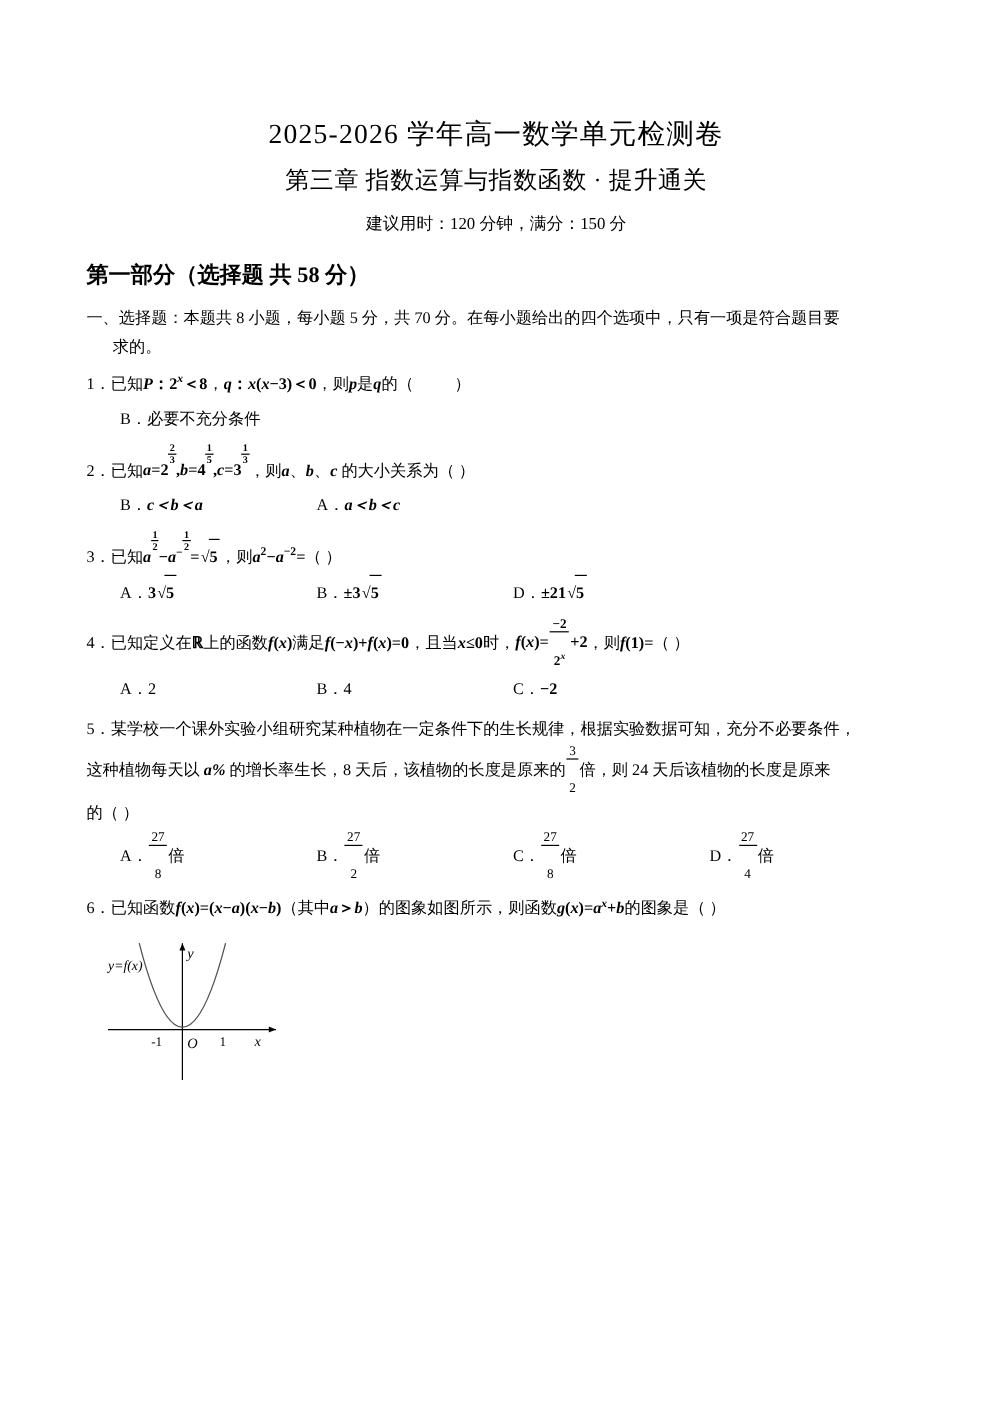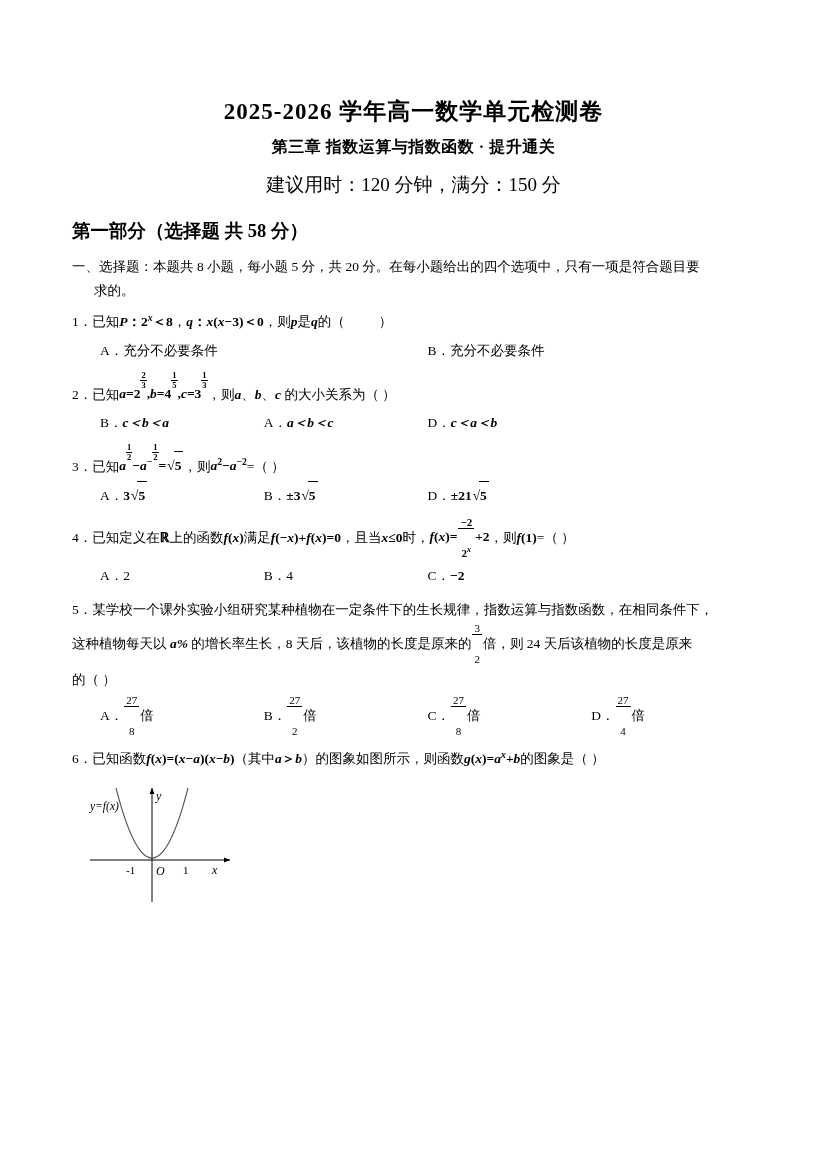--- a/index.html
+++ b/index.html
@@ -24,35 +24,35 @@
   }
   .content {
     position: absolute;
     left: 72px;
     top: 96px;
     width: 683px;
   }
   .title-1 {
     text-align: center;
     font-family: "Liberation Serif", serif;
-    font-weight: bold;
+    font-weight: normal;
     font-size: 23px;
     letter-spacing: 1px;
     margin: 0 0 10px 0;
   }
   .title-2 {
     text-align: center;
-    font-weight: bold;
-    font-size: 16px;
+    font-weight: normal;
+    font-size: 20px;
     letter-spacing: 0.5px;
     margin: 0 0 14px 0;
   }
   .subtitle {
     text-align: center;
-    font-size: 19px;
+    font-size: 14px;
     margin: 0 0 20px 0;
   }
   .part-title {
     text-align: left;
     font-weight: bold;
     font-size: 18.5px;
     margin: 0 0 12px 0;
   }
   .section-intro {
     font-size: 13.5px;
@@ -166,42 +166,40 @@
 <div class="page">
   <div class="content">
 
     <div class="title-1">2025-2026 学年高一数学单元检测卷</div>
     <div class="title-2">第三章  指数运算与指数函数 · 提升通关</div>
     <div class="subtitle">建议用时：120 分钟，满分：150 分</div>
 
     <div class="part-title">第一部分（选择题 共 58 分）</div>
 
     <div class="section-intro">
-      <span>一、选择题：本题共 8 小题，每小题 5 分，共 20 分。在每小题给出的四个选项中，只有一项是符合题目要</span><br>
+      <span>一、选择题：本题共 8 小题，每小题 5 分，共 70 分。在每小题给出的四个选项中，只有一项是符合题目要</span><br>
       <span class="ind"></span><span>求的。</span>
     </div>
 
     <div class="q">
       <div class="q-stem">
         <span>1．</span><span>已知</span><span class="mb"><span class="mi">P</span>：2<sup class="mi">x</sup>＜8</span>，<span class="mb"><span class="mi">q</span>：<span class="mi">x</span>(<span class="mi">x</span>−3)＜0</span>，则<span class="mb mi">p</span>是<span class="mb mi">q</span>的（<span class="blank"></span>）
       </div>
       <div class="opts two-col">
-        <div class="opt"><span>A．</span><span>充分不必要条件</span></div>
-        <div class="opt"><span>B．</span><span>充分不必要条件</span></div>
+        <div class="opt"><span>B．</span><span>必要不充分条件</span></div>
       </div>
     </div>
 
     <div class="q">
       <div class="q-stem">
         <span>2．</span><span>已知</span><span class="mb"><span class="mi">a</span>=2<sup><span class="frac-sup"><span class="num">2</span><span class="den">3</span></span></sup>,<span class="mi">b</span>=4<sup><span class="frac-sup"><span class="num">1</span><span class="den">5</span></span></sup>,<span class="mi">c</span>=3<sup><span class="frac-sup"><span class="num">1</span><span class="den">3</span></span></sup></span>，则<span class="mb mi">a</span>、<span class="mb mi">b</span>、<span class="mb mi">c</span> 的大小关系为（    ）
       </div>
       <div class="opts four-col">
         <div class="opt"><span>B．</span><span class="mb mi">c＜b＜a</span></div>
         <div class="opt"><span>A．</span><span class="mb mi">a＜b＜c</span></div>
-        <div class="opt"><span>D．</span><span class="mb mi">c＜a＜b</span></div>
       </div>
     </div>
 
     <div class="q">
       <div class="q-stem">
         <span>3．</span><span>已知</span><span class="mb"><span class="mi">a</span><sup><span class="frac-sup"><span class="num">1</span><span class="den">2</span></span></sup>−<span class="mi">a</span><sup>−<span class="frac-sup"><span class="num">1</span><span class="den">2</span></span></sup>=<span class="sqrt"><span class="rad">√</span><span class="body">5</span></span></span>，则<span class="mb"><span class="mi">a</span><sup>2</sup>−<span class="mi">a</span><sup>−2</sup></span>=（    ）
       </div>
       <div class="opts four-col">
         <div class="opt"><span>A．</span><span class="mb">3<span class="sqrt"><span class="rad">√</span><span class="body">5</span></span></span></div>
         <div class="opt"><span>B．</span><span class="mb">±3<span class="sqrt"><span class="rad">√</span><span class="body">5</span></span></span></div>
@@ -215,21 +213,21 @@
       </div>
       <div class="opts four-col">
         <div class="opt"><span>A．</span><span>2</span></div>
         <div class="opt"><span>B．</span><span>4</span></div>
         <div class="opt"><span>C．</span><span class="mb">−2</span></div>
       </div>
     </div>
 
     <div class="q">
       <div class="q-body">
-        <span>5．</span><span>某学校一个课外实验小组研究某种植物在一定条件下的生长规律，指数运算与指数函数，在相同条件下，</span><br>
+        <span>5．</span><span>某学校一个课外实验小组研究某种植物在一定条件下的生长规律，根据实验数据可知，充分不必要条件，</span><br>
         <span>这种植物每天以 <span class="mb mi">a%</span> 的增长率生长，8 天后，该植物的长度是原来的<span class="frac"><span class="num">3</span><span class="den">2</span></span>倍，则 24 天后该植物的长度是原来</span><br>
         <span>的（    ）</span>
       </div>
       <div class="opts four-col">
         <div class="opt"><span>A．</span><span class="frac"><span class="num">27</span><span class="den">8</span></span><span>倍</span></div>
         <div class="opt"><span>B．</span><span class="frac"><span class="num">27</span><span class="den">2</span></span><span>倍</span></div>
         <div class="opt"><span>C．</span><span class="frac"><span class="num">27</span><span class="den">8</span></span><span>倍</span></div>
         <div class="opt"><span>D．</span><span class="frac"><span class="num">27</span><span class="den">4</span></span><span>倍</span></div>
       </div>
     </div>

